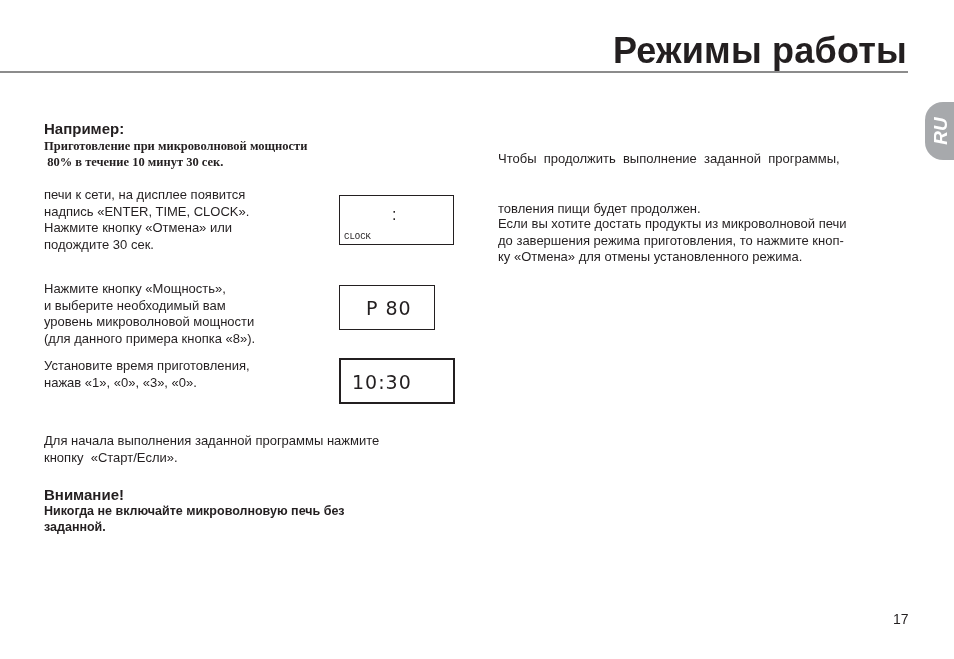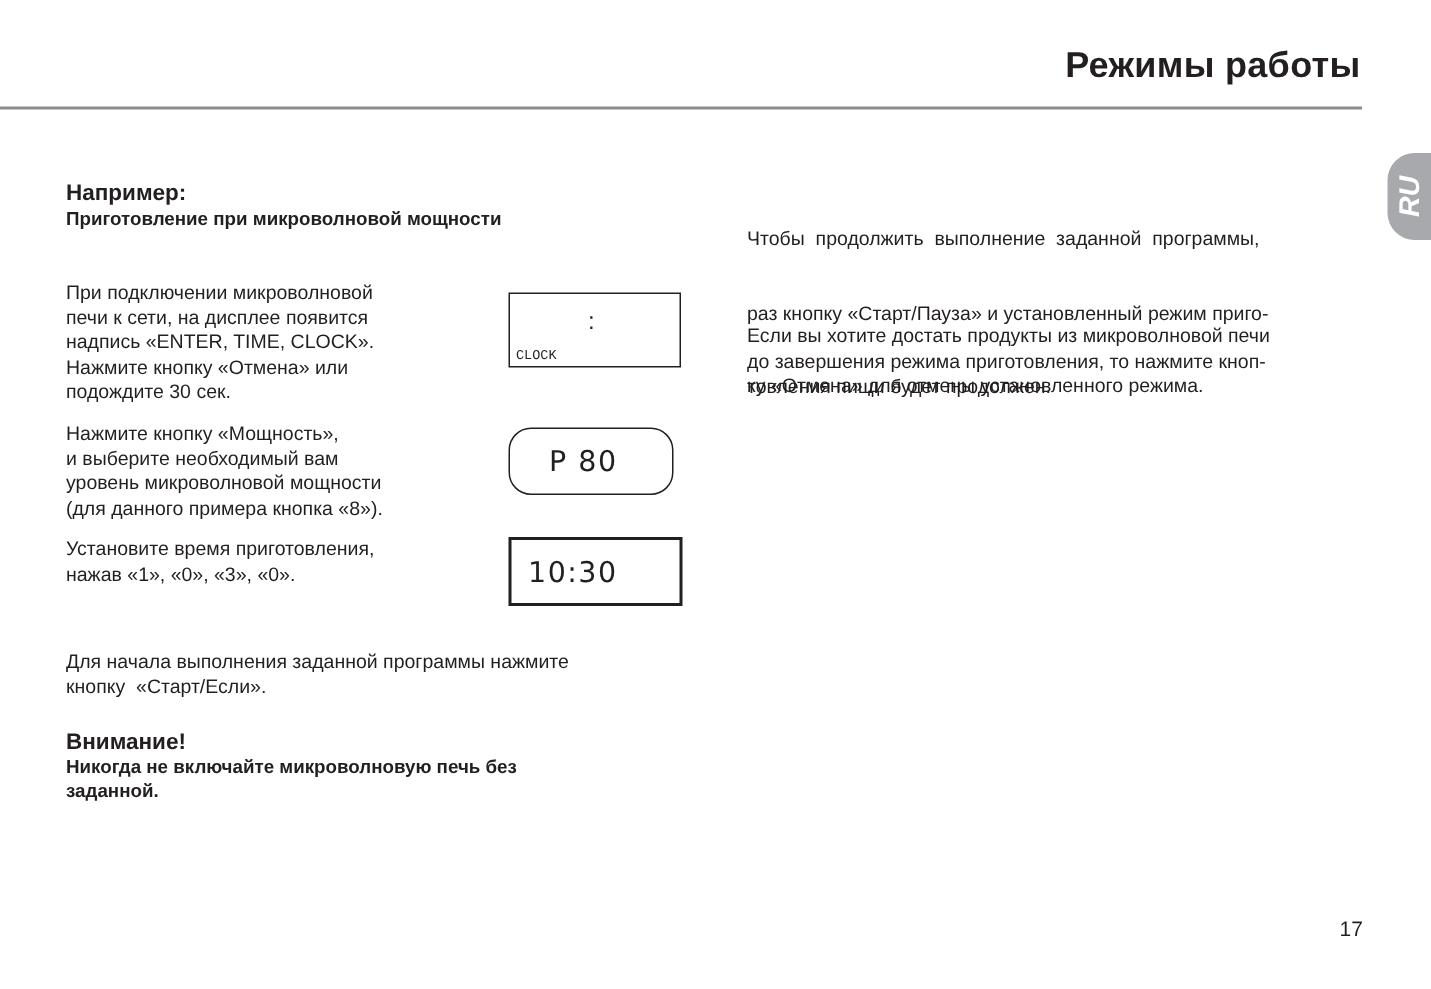--- a/index.html
+++ b/index.html
@@ -2,21 +2,21 @@
 <html><head>
   <meta charset="utf-8">
   <style>
     html, body { margin: 0; padding: 0; }
     body {
       width: 954px; height: 659px; background: #ffffff; position: relative; overflow: hidden;
       font-family: "Liberation Sans", sans-serif; color: #231f20;
     }
     .title {
       position: absolute; right: 47px; top: 30px;
-      font-size: 24px; font-weight: bold; letter-spacing: 0.2px;
+      font-size: 36px; font-weight: bold; letter-spacing: 0.2px;
     }
     .title-rule {
       position: absolute; left: 0; top: 71px; width: 908px; height: 2px; background: #8c8c8c;
     }
     .lang-tab {
       position: absolute; left: 925px; top: 102px; width: 40px; height: 58px;
       background: #a7a9ac; border-radius: 18px 0 0 18px;
     }
     .lang-tab span {
       position: absolute; left: 2px; top: 18px;
@@ -37,43 +37,43 @@
 </head>
 <body>
 
 <div class="title">Режимы работы</div>
 <div class="title-rule"></div>
 <div class="lang-tab">
     <span>RU</span>
   </div>
 
 <div class="h2" style="left:44px;top:120px;">Например:</div>
-<div class="sub" style="left:44px;top:138px;">
+<div class="sub" style="left:44px;top:138px;font-family:Liberation Serif, serif;">
   <div>Приготовление при микроволновой мощности</div>
+  <div style="white-space:pre"> 80% в течение 10 минут 30 сек.</div>
 </div>
 
 <div class="txt" style="left:44px;top:187px;">
-  <div>При подключении микроволновой</div>
   <div>печи к сети, на дисплее появится</div>
   <div>надпись «ENTER, TIME, CLOCK».</div>
   <div>Нажмите кнопку «Отмена» или</div>
   <div>подождите 30 сек.</div>
 </div>
 <div class="disp" style="left:339px;top:195px;width:115px;height:50px;border-width:1px;">
   <span class="disp-colon">:</span>
   <span class="disp-small">CLOCK</span>
 </div>
 
 <div class="txt" style="left:44px;top:281px;">
   <div>Нажмите кнопку «Мощность»,</div>
   <div>и выберите необходимый вам</div>
   <div>уровень микроволновой мощности</div>
   <div>(для данного примера кнопка «8»).</div>
 </div>
-<div class="disp" style="left:339px;top:285px;width:110px;height:45px;border-radius:15px;">
+<div class="disp" style="left:339px;top:285px;width:96px;height:45px;">
   <span class="disp-big" style="left:26px;top:11px;">P 80</span>
 </div>
 
 <div class="txt" style="left:44px;top:358px;">
   <div>Установите время приготовления,</div>
   <div>нажав «1», «0», «3», «0».</div>
 </div>
 <div class="disp" style="left:339px;top:358px;width:116px;height:46px;border-width:2px;">
   <span class="disp-big" style="left:11px;top:11px;">10:30</span>
 </div>
@@ -84,21 +84,20 @@
 </div>
 
 <div class="h2" style="left:44px;top:486px;">Внимание!</div>
 <div class="sub" style="left:44px;top:503px;">
   <div>Никогда не включайте микроволновую печь без</div>
   <div>заданной.</div>
 </div>
 
 <div class="txt" style="left:498px;top:118px;white-space:pre;">
   <div>Чтобы  продолжить  выполнение  заданной  программы,</div>
-  <div>раз кнопку «Старт/Пауза» и установленный режим приго-</div>
   <div>товления пищи будет продолжен.</div>
 </div>
 
 <div class="txt" style="left:498px;top:216px;">
   <div>Если вы хотите достать продукты из микроволновой печи</div>
   <div>до завершения режима приготовления, то нажмите кноп-</div>
   <div>ку «Отмена» для отмены установленного режима.</div>
 </div>
 
 <div class="page-num">17</div>

